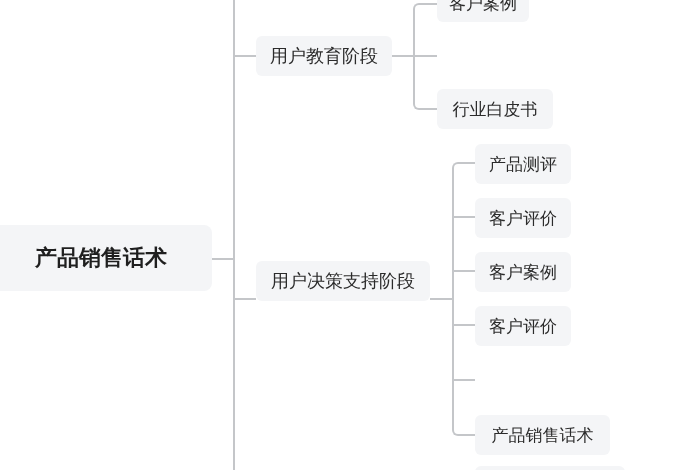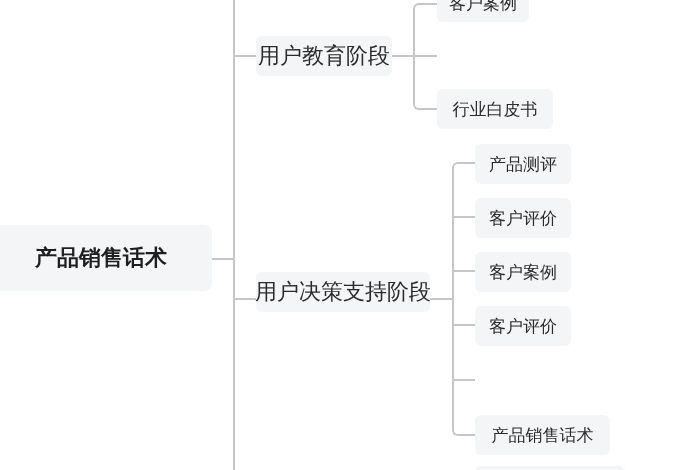--- a/index.html
+++ b/index.html
@@ -9,21 +9,21 @@
     font-family: "DejaVu Sans", "Liberation Sans", sans-serif;
     color:#2b2b2b;
   }
   .canvas { position:absolute; left:0; top:0; width:700px; height:470px; }
   .node {
     position:absolute; background:#f4f5f7; border-radius:6px;
     display:flex; align-items:center; justify-content:center;
     white-space:nowrap; box-sizing:border-box; cursor:pointer;
   }
   .root { font-size:22px; font-weight:bold; color:#1f1f1f; border-radius:8px; }
-  .l1 { font-size:22px; }
+  .l1 { font-size:18px; }
   .l2 { font-size:17px; }
   .line { position:absolute; background:#c4c6c9; }
   .corner-top {
     position:absolute; border-left:2px solid #c4c6c9; border-top:2px solid #c4c6c9;
     border-top-left-radius:6px; box-sizing:border-box;
   }
   .corner-bot {
     position:absolute; border-left:2px solid #c4c6c9; border-bottom:2px solid #c4c6c9;
     border-bottom-left-radius:6px; box-sizing:border-box;
   }
@@ -52,21 +52,21 @@
   <div class="line" style="left:414px; top:55px; width:23px; height:2px;"></div>
 
   <div class="node l2" style="left:437px; top:-16px; width:92px; height:38px;">
     <span>客户案例</span>
   </div>
   <div class="node l2" style="left:437px; top:89px; width:116px; height:40px;align-items:center;">
     <span>行业白皮书</span>
   </div>
 
   <div class="line" style="left:234px; top:298px; width:22px; height:2px;"></div>
-  <div class="node l1" style="left:256px; top:272px; width:174px; height:40px;font-family:Liberation Serif, serif;">
+  <div class="node l1" style="left:256px; top:261px; width:174px; height:40px;font-family:Liberation Serif, serif;">
     <span>用户决策支持阶段</span>
   </div>
   <div class="line" style="left:430px; top:298px; width:23px; height:2px;"></div>
 
   <div class="corner-top" style="left:452px; top:162px; width:23px; height:137px;"></div>
   <div class="corner-bot" style="left:452px; top:298px; width:23px; height:138px;"></div>
   <div class="line" style="left:453px; top:216px; width:22px; height:2px;"></div>
   <div class="line" style="left:453px; top:270px; width:22px; height:2px;"></div>
   <div class="line" style="left:453px; top:324px; width:22px; height:2px;"></div>
   <div class="line" style="left:453px; top:379px; width:22px; height:2px;"></div>

